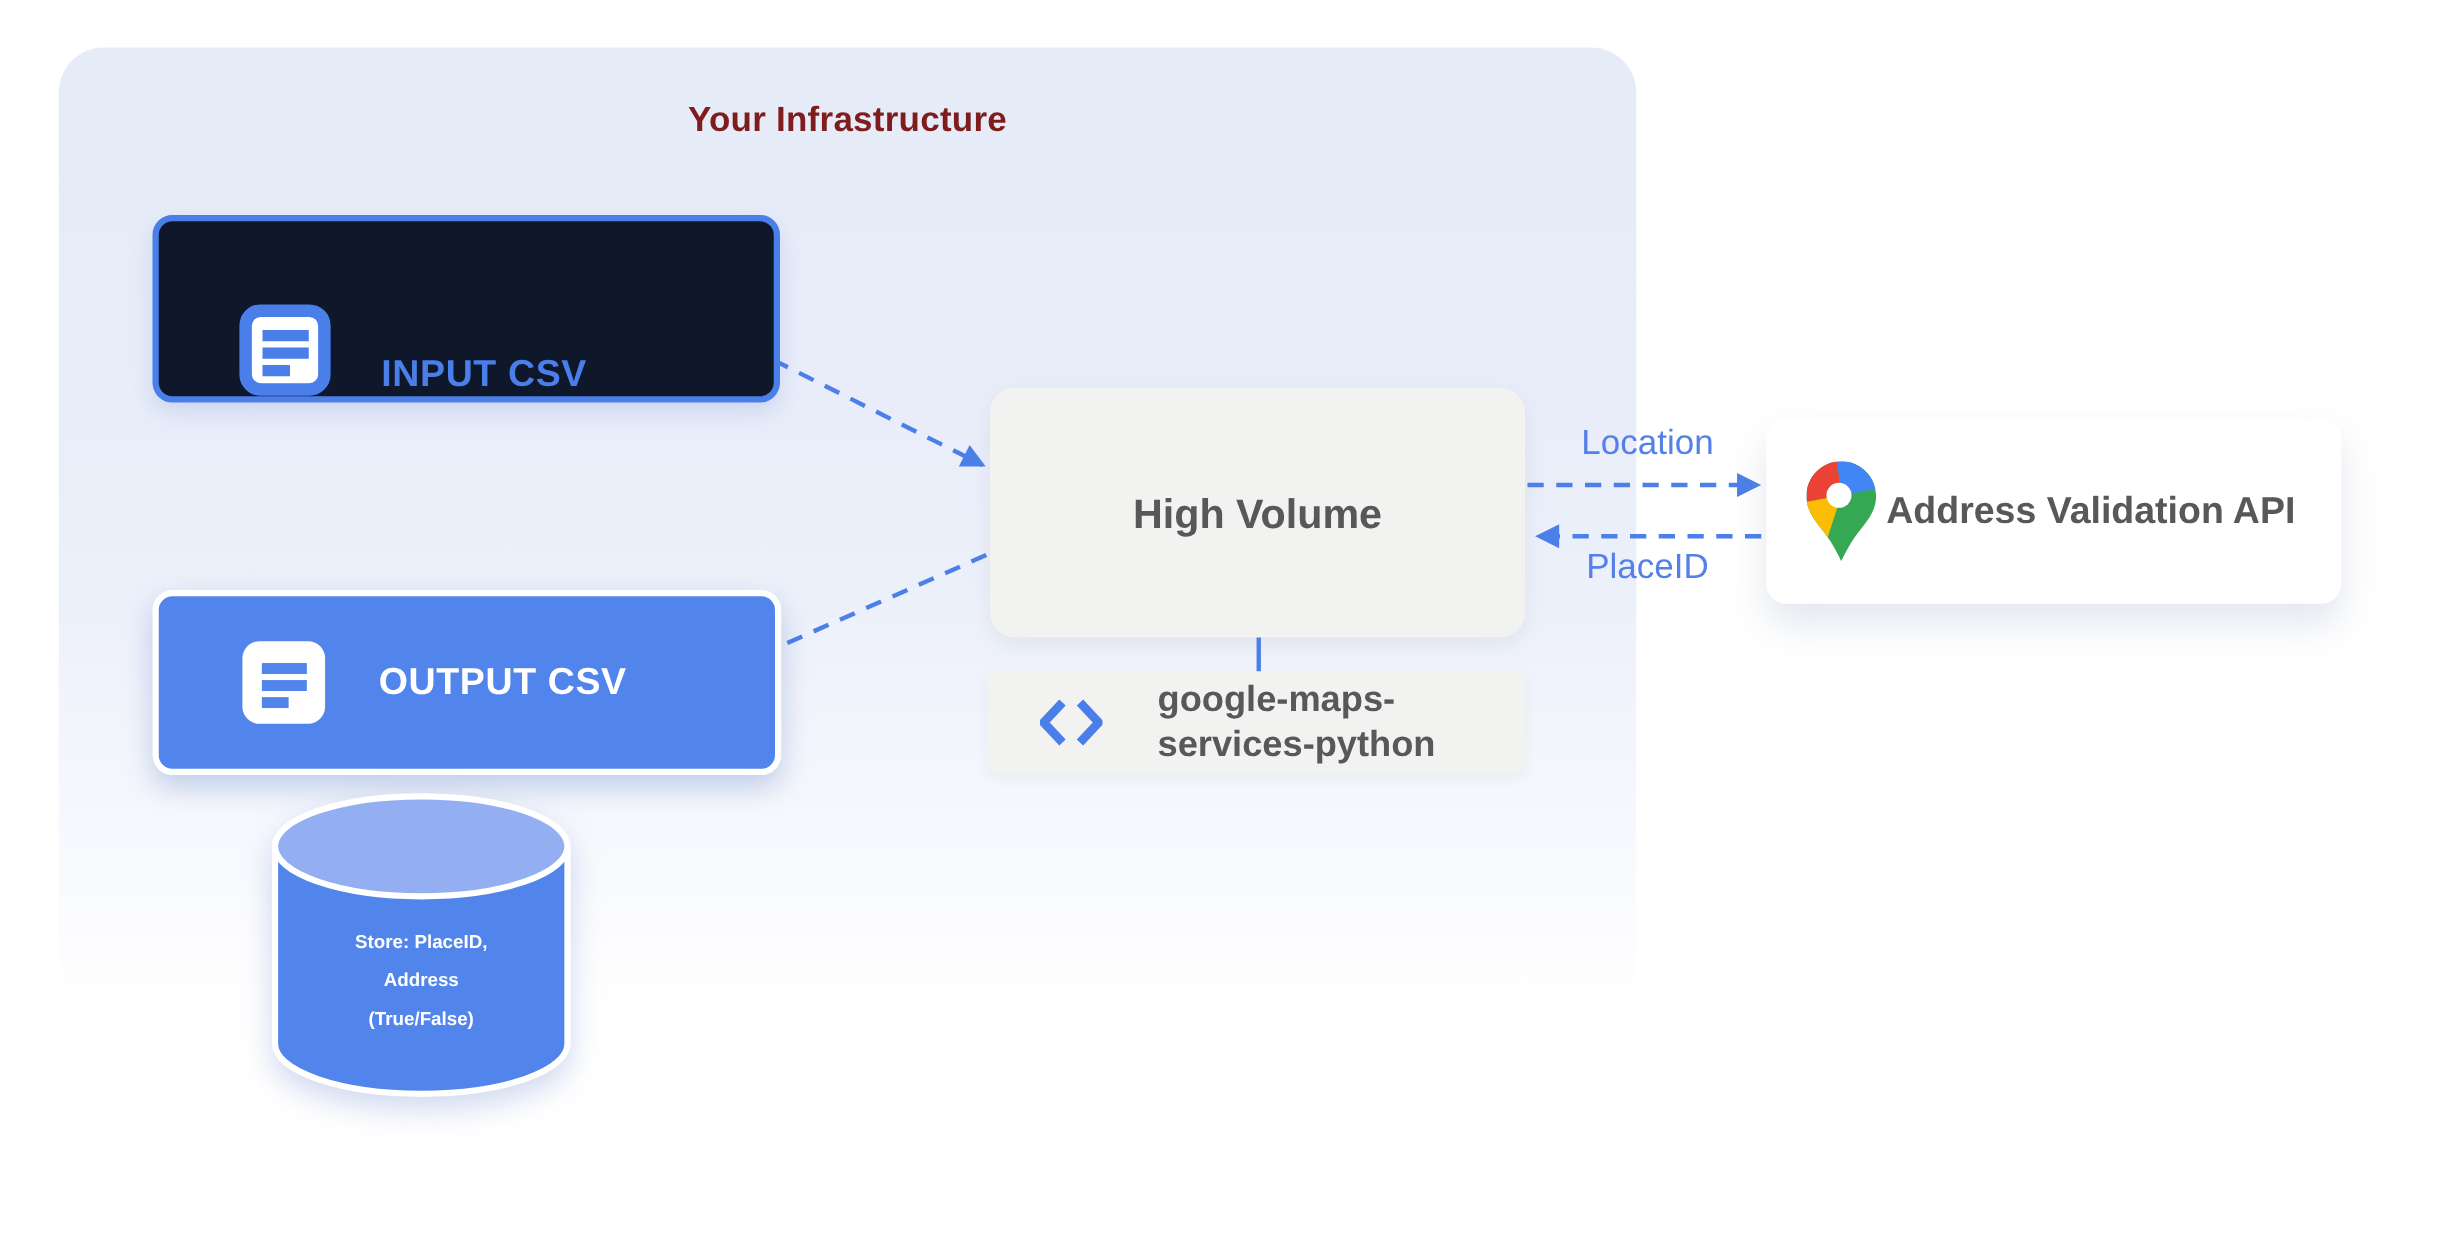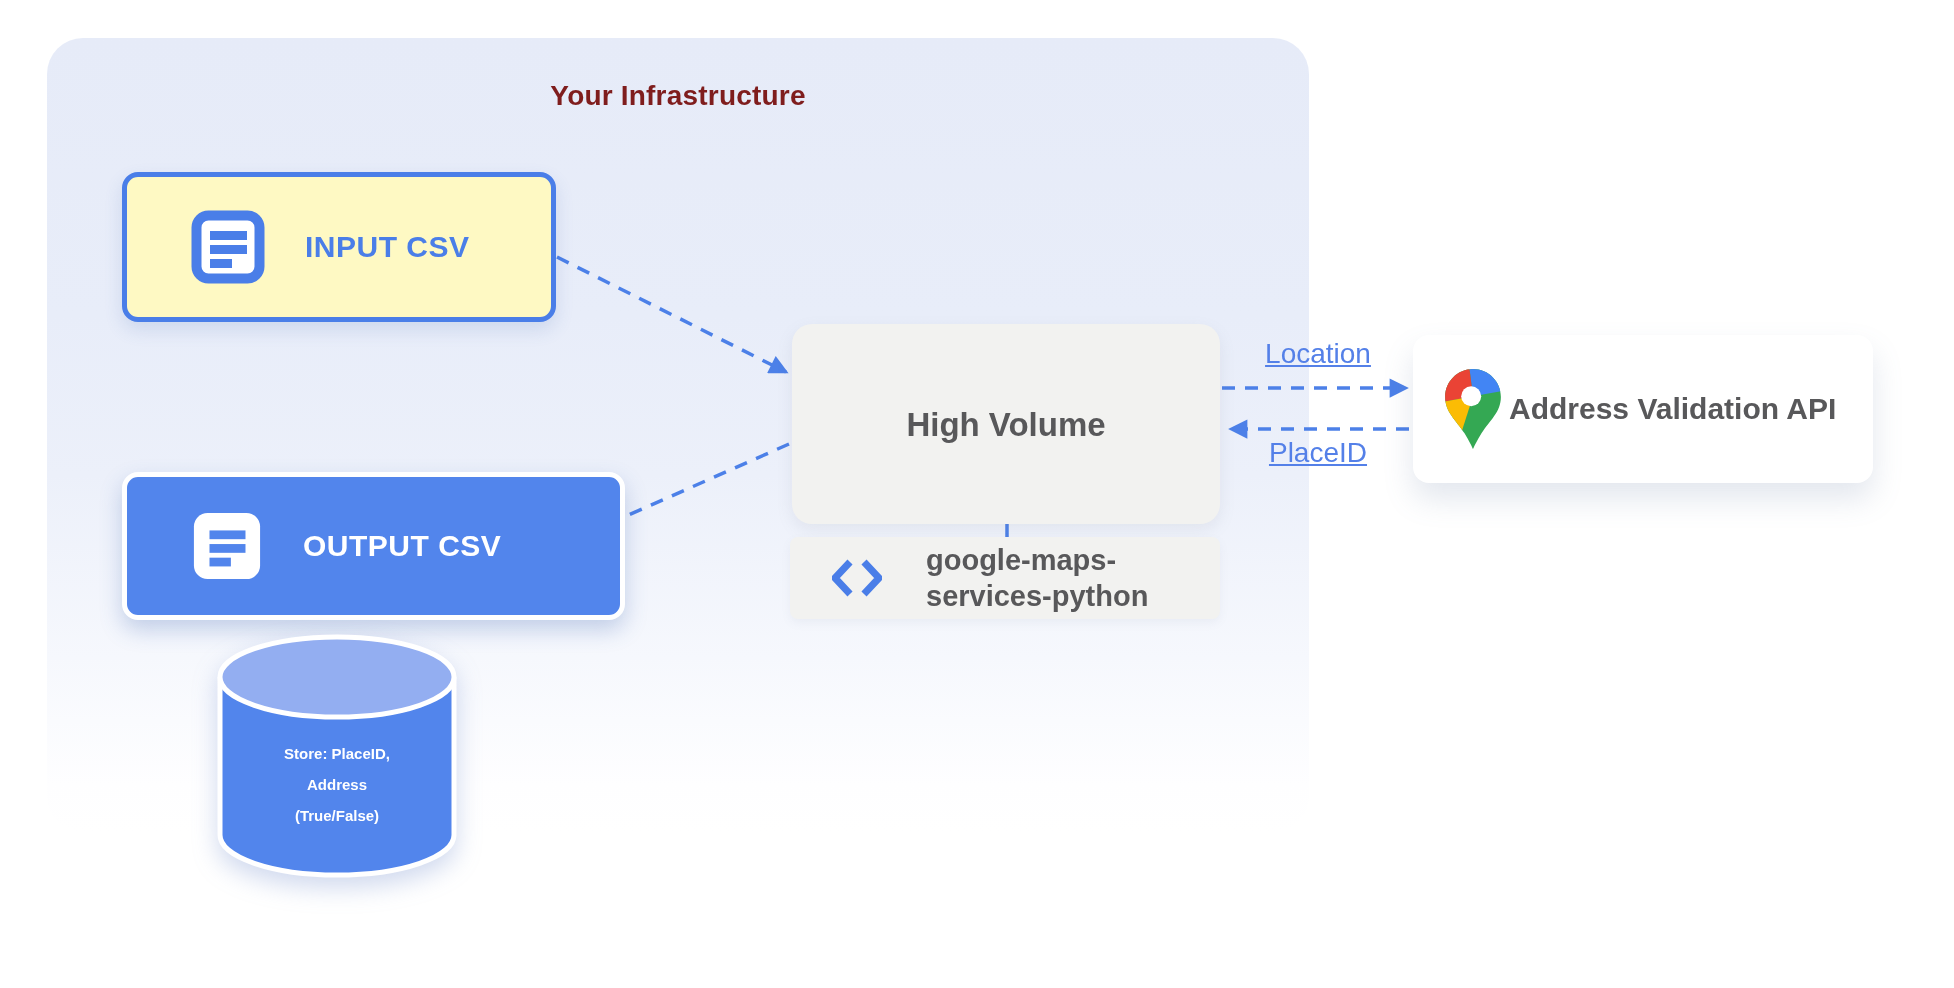--- a/index.html
+++ b/index.html
@@ -19,43 +19,44 @@
     left:47px;top:80px;width:1262px;text-align:center;
     font-size:28px;font-weight:bold;color:#7f1d1d;letter-spacing:.2px;
   }
 
   
   .csv-box{
     display:flex;align-items:center;box-sizing:border-box;
     border-radius:16px;padding-left:64px;
   }
   .input-box{
-    left:122px;top:172px;width:434px;height:150px;
-    background:#fef9c3;border:5px solid #4A7EE8;
+    left:122px;top:172px;width:502px;height:150px;
+    background:#0f172a;border:5px solid #4A7EE8;
     box-shadow:0 8px 18px rgba(66,103,178,.16);
+    align-items:flex-end;
   }
   .output-box{
     left:122px;top:472px;width:503px;height:148px;
     background:#5285EC;border:5px solid #ffffff;
     box-shadow:0 10px 22px rgba(66,103,178,.28);
   }
   .csv-label{font-size:30px;font-weight:bold;letter-spacing:.5px;margin-left:40px;white-space:nowrap;}
   .input-box .csv-label{color:#4A7EE8;}
   .output-box .csv-label{color:#ffffff;}
 
   
   .cyl-svg{left:204px;top:625px;filter:drop-shadow(0 10px 12px rgba(100,130,200,.30));}
   .cyl-text{
     left:214px;top:738px;width:246px;text-align:center;
     color:#ffffff;font-weight:bold;font-size:15px;line-height:31px;
   }
 
   
   .script-box{
-    left:792px;top:324px;width:428px;height:200px;border-radius:20px;
+    left:792px;top:310px;width:428px;height:200px;border-radius:20px;
     background:#F2F2F0;display:flex;flex-direction:column;justify-content:center;
     text-align:center;box-shadow:0 6px 16px rgba(120,130,150,.12);
   }
   .script-box div{font-size:33px;line-height:47px;font-weight:bold;color:#58585A;}
 
   
   .lib-box{
     left:790px;top:537px;width:430px;height:82px;border-radius:8px;
     background:#F2F2F0;display:flex;align-items:center;padding-left:42px;box-sizing:border-box;
     box-shadow:0 4px 10px rgba(120,130,150,.08);
@@ -66,21 +67,21 @@
   
   .api-box{
     left:1413px;top:335px;width:460px;height:148px;border-radius:16px;
     background:#ffffff;display:flex;align-items:center;padding-left:32px;box-sizing:border-box;
     box-shadow:0 16px 30px rgba(100,120,160,.18);
   }
   .api-label{font-size:30px;font-weight:bold;color:#58585A;margin-left:8px;white-space:nowrap;}
 
   
   .edge-label{
-    font-size:28px;color:#5480E8;white-space:nowrap;text-align:center;width:190px;text-decoration:underline;
+    font-size:28px;color:#5480E8;white-space:nowrap;text-align:center;width:190px;
   }
   .loc-label{left:1223px;top:338px;}
   .pid-label{left:1223px;top:437px;}
 
   .connector-layer{left:0;top:0;pointer-events:none;}
 </style>
 </head>
 <body>
 
 <div class="abs infra"></div>

